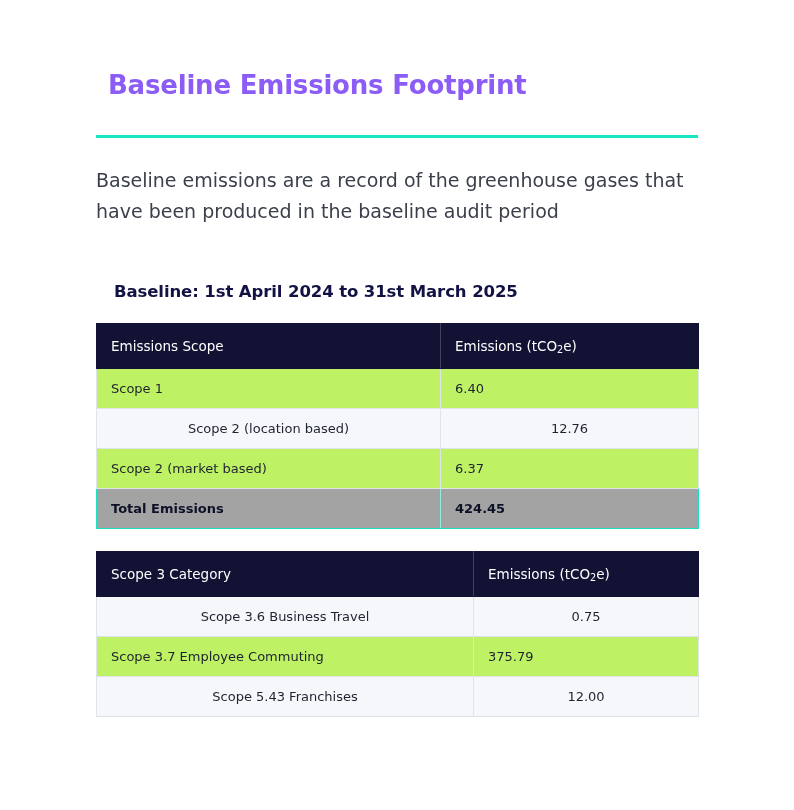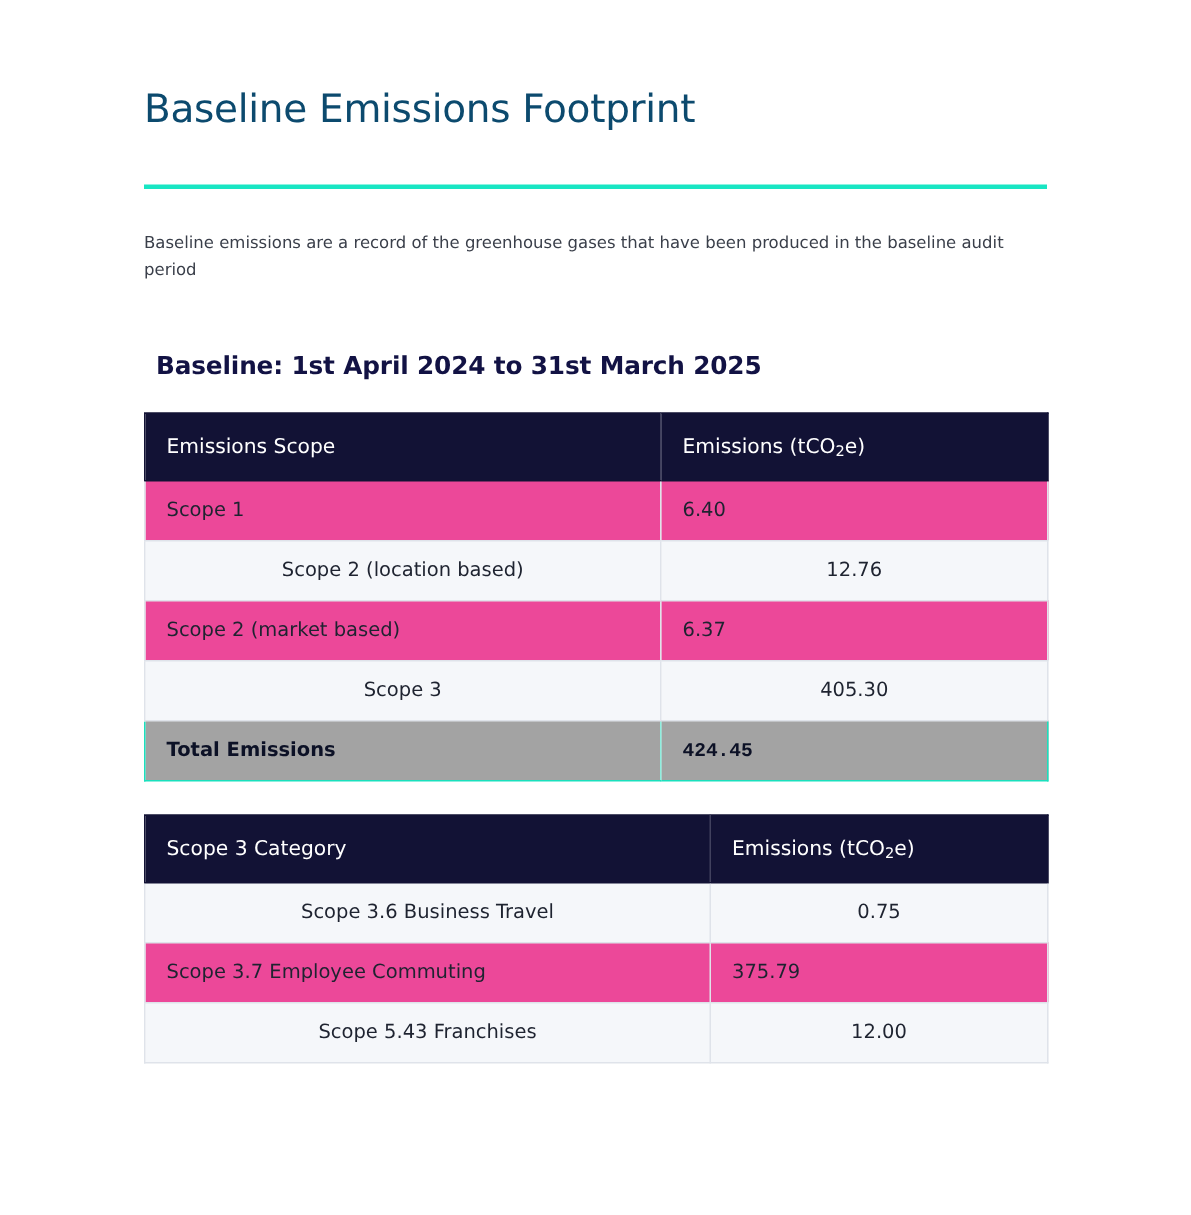--- a/index.html
+++ b/index.html
@@ -17,46 +17,46 @@
     -webkit-font-smoothing: antialiased;
   }
   .page {
     padding: 0 96px;
     box-sizing: border-box;
     width: 794px;
   }
   h1.doc-title {
     font-size: 26px;
     line-height: 1.2;
-    font-weight: normal;
-    color: #0c4a6e;
-    margin: 0;
+    font-weight: bold;
+    color: #8b5cf6;
+    margin: 12px;
     padding-top: 58px;
     letter-spacing: -0.2px;
   }
   .title-rule {
     height: 3px;
     background: #18e6c3;
     margin-top: 34px;
     margin-bottom: 0;
     width: 602px;
   }
   p.intro {
-    font-size: 11px;
+    font-size: 19px;
     line-height: 1.62;
     color: #3a3f4a;
     margin: 0;
     padding-top: 27px;
     max-width: 600px;
   }
   h2.section-title {
     font-size: 16.5px;
     font-weight: bold;
     color: #121244;
-    margin: 8px;
+    margin: 18px;
     padding-top: 37px;
     padding-bottom: 0;
     letter-spacing: -0.1px;
   }
   table.emissions {
     border-collapse: collapse;
     width: 602px;
     margin-top: 22px;
     table-layout: fixed;
     font-size: 13px;
@@ -77,37 +77,36 @@
     font-size: 13.5px;
     border-color: #121235;
     border-right-color: #41415e;
     padding-top: 14px;
     padding-bottom: 14px;
   }
   table.emissions thead th:last-child {
     border-right-color: #121235;
   }
   table.emissions tbody tr td {
-    background: #ec4899;
+    background: #bef264;
     color: #1e2330;
   }
   table.emissions tbody tr.alt td {
     background: #f5f7fa;
     text-align: center;
   }
   table.emissions tbody tr.total td {
     background: #a3a3a3;
     color: #0c1126;
     font-weight: bold;
     border-color: #1ae0bd;
     border-right-color: #8fefdf;
   }
   table.emissions tbody tr.total td:last-child {
     border-right-color: #1ae0bd;
-    font-family: Liberation Mono, monospace;
   }
   sub {
     font-size: 0.72em;
     line-height: 0;
     vertical-align: baseline;
     position: relative;
     bottom: -0.25em;
   }
   .t1 col.c1 { width: 344px; }
   .t1 col.c2 { width: 258px; }
@@ -144,24 +143,20 @@
         <td>6.40</td>
       </tr>
       <tr class="alt">
         <td>Scope 2 (location based)</td>
         <td>12.76</td>
       </tr>
       <tr>
         <td>Scope 2 (market based)</td>
         <td>6.37</td>
       </tr>
-      <tr class="alt">
-        <td>Scope 3</td>
-        <td>405.30</td>
-      </tr>
       <tr class="total">
         <td>Total Emissions</td>
         <td>424.45</td>
       </tr>
     </tbody>
   </table>
 
 
   <table class="emissions t2">
     <colgroup>

